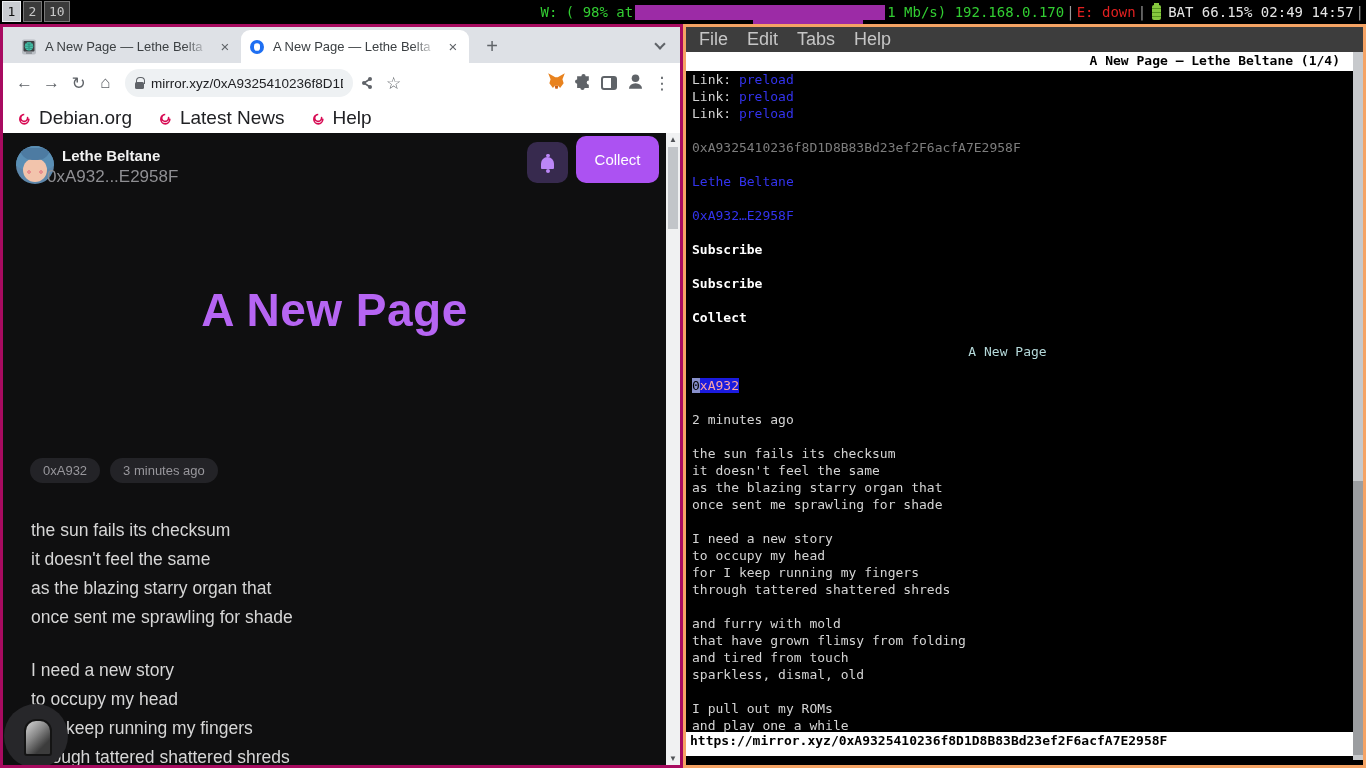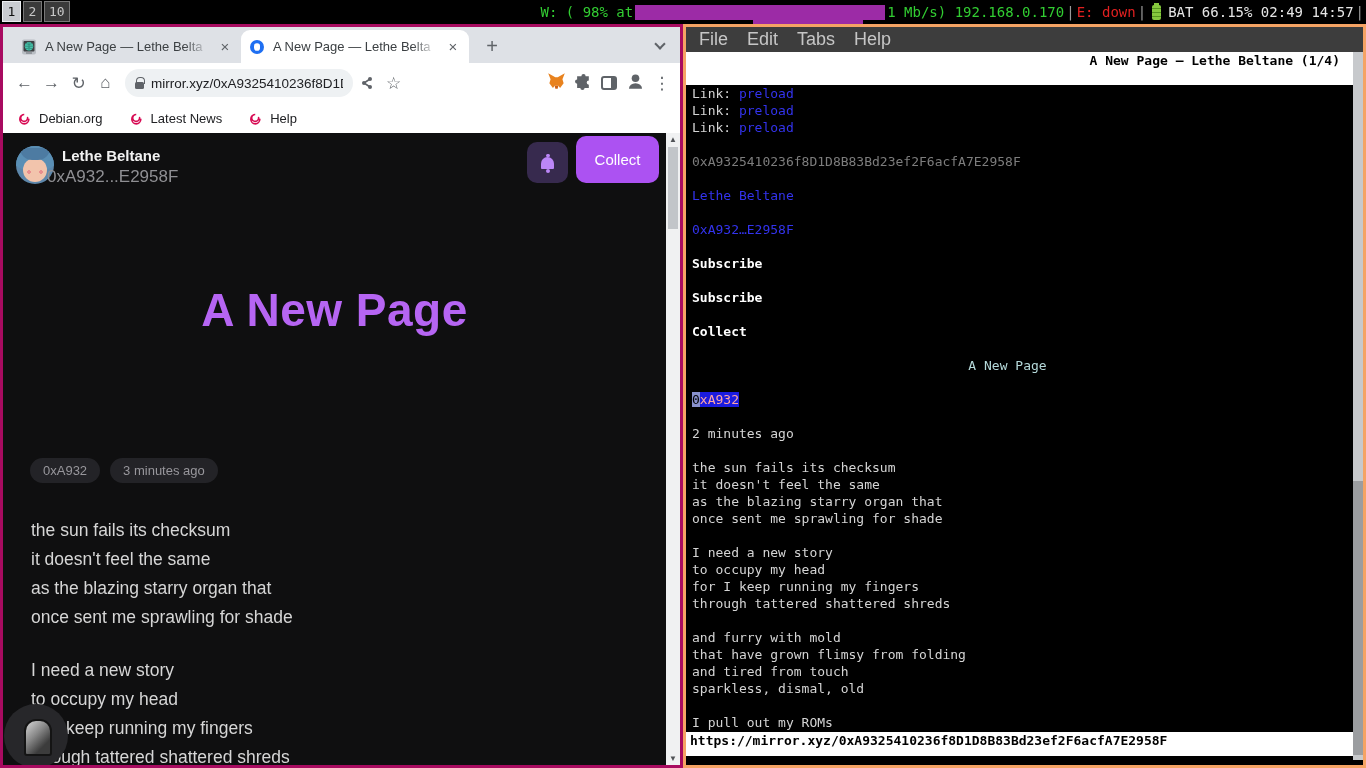--- a/index.html
+++ b/index.html
@@ -42,21 +42,21 @@
   .omnibox { width:228px; height:28px; margin-left:6px; background:#eef1f3; border-radius:14px;
              display:flex; align-items:center; padding:0 10px; gap:7px; }
   .lock { width:9px; height:7px; background:#5f6368; border-radius:1.5px; position:relative; margin-top:4px; flex:0 0 9px; }
   .lock::before { content:''; position:absolute; top:-5px; left:1px; width:7px; height:6px;
                   border:1.6px solid #5f6368; border-bottom:none; border-radius:4px 4px 0 0; }
   .url-text { font-size:13.5px; color:#202124; white-space:nowrap; overflow:hidden; }
   .tool-right { margin-left:auto; display:flex; align-items:center; gap:9px; padding-right:2px; }
   .sidepanel-icon { width:16px; height:14px; border:2px solid #5f6368; border-radius:3px; position:relative; }
   .sidepanel-icon::after { content:''; position:absolute; right:0; top:0; width:4px; height:10px; background:#5f6368; }
   .bookmarks { height:30px; background:#fff; display:flex; align-items:center; gap:26px; padding-left:14px; }
-  .bm-item { display:flex; align-items:center; gap:7px; font-size:13px; color:#202124; }
+  .bm-item { display:flex; align-items:center; gap:7px; font-size:19px; color:#202124; }
 
   .page { position:relative; width:677px; height:632px; background:#0f0f10; overflow:hidden; }
   .pg-avatar { position:absolute; left:13px; top:13px; width:38px; height:38px; border-radius:50%;
                background:#5d87ab; overflow:hidden; }
   .pg-avatar .hair { position:absolute; left:-4px; top:-4px; width:46px; height:30px; border-radius:50%; background:#5a8fb5; }
   .pg-avatar .face { position:absolute; left:7px; top:12px; width:24px; height:24px; border-radius:50%; background:#f2c4ac; }
   .pg-avatar .fringe { position:absolute; left:4px; top:2px; width:30px; height:12px; border-radius:0 0 14px 14px; background:#4d7ba2; }
   .pg-avatar .blush { position:absolute; left:10px; top:24px; width:18px; height:5px;
                       background:radial-gradient(circle 3px at 3px 2px,#e98f8f 60%,transparent 61%),
                                  radial-gradient(circle 3px at 15px 2px,#e98f8f 60%,transparent 61%); }
@@ -87,21 +87,21 @@
   .scroll-down { position:absolute; bottom:2px; left:0; width:14px; text-align:center; }
   .chrome-thumb { position:absolute; top:14px; left:2px; width:10px; height:82px; background:#c2c5c9; }
 
   
   .term-win { position:absolute; left:683px; top:24px; width:683px; height:744px;
               border:3px solid #f5a364; background:#000; }
   .term-menu { height:25px; background:#3d3d3d; display:flex; align-items:center; gap:19px; padding-left:13px;
                font-size:18px; color:#c6c6c6; }
   .term-area { position:relative; width:677px; height:708px; background:#000;
                font-family:"DejaVu Sans Mono",monospace; font-size:13px; line-height:17px; }
-  .term-tabline { height:33px; margin-right:10px; background:#fff; color:#000; font-weight:bold;
+  .term-tabline { height:19px; margin-right:10px; background:#fff; color:#000; font-weight:bold;
                   text-align:right; padding-right:13px; white-space:pre; }
   .term-body { padding-left:6px; }
   .tline { height:17px; white-space:pre; color:#d4d4d4; }
   .tline.center { text-align:center; padding-right:40px; }
   .seg-link { color:#3333ee; }
   .seg-dim { color:#7d7d7d; }
   .seg-bold { color:#fff; font-weight:bold; }
   .seg-heading { color:#b5d9da; }
   .seg-hl { background:#1b1bdf; color:#fca5a5; }
   .seg-cursor { background:#8890cc; color:#000; }

